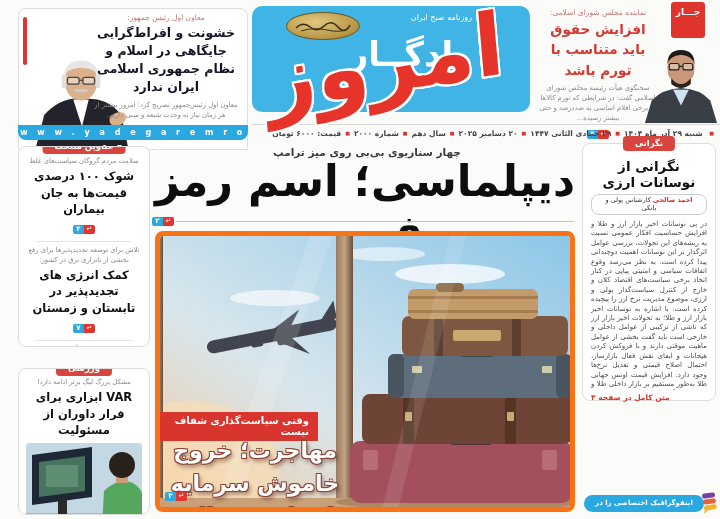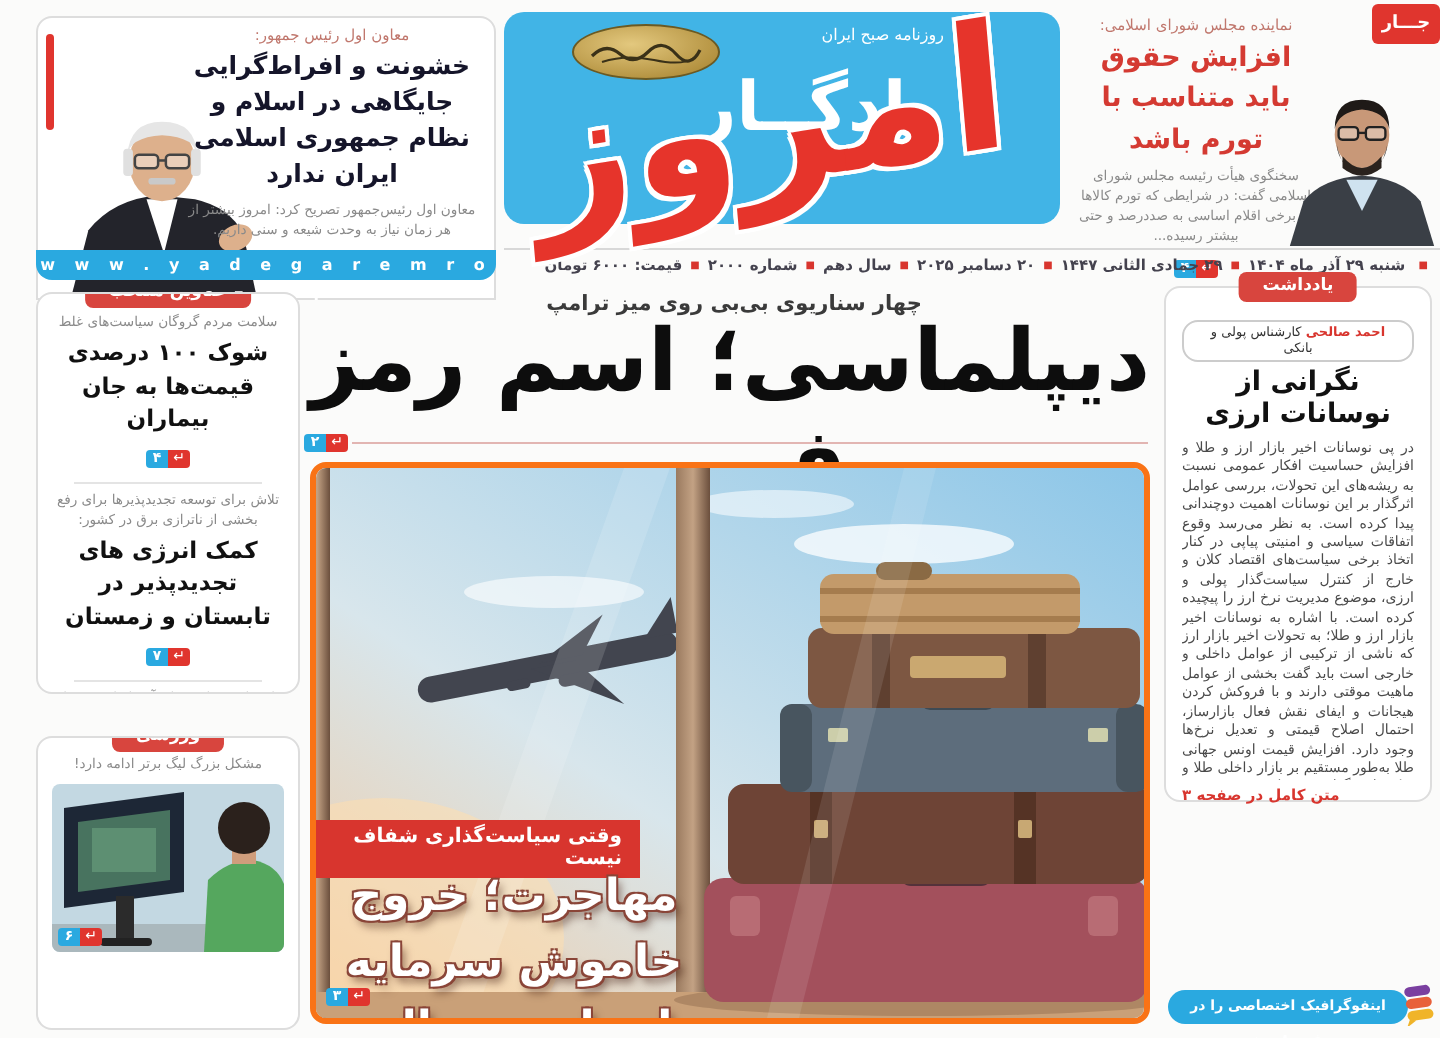--- a/index.html
+++ b/index.html
@@ -25,21 +25,21 @@
   #seal { position:absolute; left:286px; top:12px; width:74px; height:28px; border-radius:50%; background:radial-gradient(ellipse at 40% 35%, #e3c87e, #b3913f 75%, #7a6227); border:1px solid #6b5a23; z-index:6; display:flex; align-items:center; justify-content:center; }
   #seal svg { width:60px; height:16px; }
   #emrooz { position:absolute; left:232px; top:-4px; width:306px; height:132px; display:flex; align-items:center; justify-content:center; z-index:5; transform:rotate(-9deg) skewX(-4deg); font-size:86px; font-weight:bold; color:#e6342b; text-shadow:-2px 0 0 #fff, 2px 0 0 #fff, 0 -2px 0 #fff, 0 2px 0 #fff, -2px -2px 0 #fff, 2px 2px 0 #fff, -2px 2px 0 #fff, 2px -2px 0 #fff; pointer-events:auto; }
 
   
   #mp-box { position:absolute; left:535px; top:4px; width:185px; height:120px; }
   #mp-text { position:absolute; right:62px; top:4px; width:120px; text-align:center; }
   #mp-headline { font-size:13.5px; font-weight:bold; color:#d43a32; line-height:1.5; }
   #mp-body { font-size:6.8px; color:#8a8a8a; line-height:1.5; margin-top:3px; }
   #mp-photo { position:absolute; right:0px; top:40px; width:78px; height:80px; }
-  #jaaar { position:absolute; left:686px; top:2px; width:34px; height:20px; background:#e0352e; border-radius:3px; color:#fff; font-size:9px; font-weight:bold; text-align:center; line-height:20px; z-index:8; }
+  #jaaar { position:absolute; left:671px; top:2px; width:34px; height:36px; background:#e0352e; border-radius:3px; color:#fff; font-size:9px; font-weight:bold; text-align:center; line-height:20px; z-index:8; }
 
   
   #date-strip { position:absolute; left:252px; top:124px; width:468px; height:16px; border-top:1px solid #d8d8d8; font-size:7.5px; font-weight:bold; color:#44424e; line-height:16px; text-align:right; padding-right:6px; white-space:nowrap; overflow:hidden; }
   .date-item::after { content:"\25A0"; color:#d8352e; font-size:5px; margin:0 4px; vertical-align:1px; }
   #date-strip::before { content:"\25A0"; color:#d8352e; font-size:5px; margin-left:4px; vertical-align:1px; }
 
   
   .tab { position:absolute; top:-8px; left:50%; transform:translateX(-50%); background:#d8453e; color:#fff; font-size:8.5px; font-weight:bold; padding:2px 12px 3px; border-radius:4px; white-space:nowrap; z-index:3; }
 
   
@@ -57,21 +57,21 @@
 
   #box-b { left:18px; top:368px; width:132px; height:147px; padding:9px 7px 6px; overflow:hidden; text-align:center; }
   #var-photo { position:relative; width:116px; height:84px; margin:4px auto 0; border-radius:4px; overflow:hidden; }
   #var-photo .badge { position:absolute; left:3px; bottom:3px; }
 
   
   #lead-kicker { position:absolute; left:158px; top:146px; width:418px; text-align:center; font-size:10.5px; font-weight:bold; color:#3a3a3a; }
   #lead-headline { position:absolute; left:152px; top:156px; width:426px; text-align:center; font-size:43px; font-weight:900; color:#0d0d0d; letter-spacing:-1px; }
   #lead-badge { position:absolute; left:152px; top:217px; }
   #lead-rule { position:absolute; left:176px; top:221px; width:398px; border:none; border-top:1px solid #e2b5b2; }
-  #main-photo { position:absolute; left:155px; top:231px; width:420px; height:281px; border:3px solid #f97316; border-radius:8px; overflow:hidden; }
+  #main-photo { position:absolute; left:155px; top:231px; width:420px; height:281px; border:5px solid #f97316; border-radius:8px; overflow:hidden; }
   #main-photo svg.scene { position:absolute; inset:0; }
   #photo-label { position:absolute; right:252px; top:176px; background:#d8352e; color:#fff; font-size:10px; font-weight:bold; padding:3px 9px 4px; }
   #photo-headline { position:absolute; right:215px; top:198px; width:200px; text-align:center; font-size:22px; font-weight:900; color:#fff; line-height:1.5;
     text-shadow:1px 1px 0 #8a4538, -1px -1px 0 #8a4538, 1px -1px 0 #8a4538, -1px 1px 0 #8a4538, 2px 3px 4px rgba(60,20,10,.55); }
   #photo-badge { position:absolute; left:5px; bottom:6px; }
 
   
   #box-c { left:582px; top:143px; width:134px; height:258px; padding:12px 8px 4px; text-align:center; }
   #note-headline { font-size:13.5px; font-weight:bold; color:#111; margin-top:2px; }
   #note-byline { display:inline-block; border:1px solid #ccc; border-radius:8px; font-size:6.5px; padding:1px 7px 2px; margin-top:4px; color:#333; }
@@ -185,20 +185,21 @@
     <hr class="sel-sep">
     <div class="sel-item">
       <div class="sel-kicker">بازخوانی سیاست‌های آبی ایران در چهار دهه گذشته</div>
 
     </div>
   </div>
 
   <div id="box-b" class="box">
     <div class="tab">ورزشی</div>
     <div class="sel-kicker">مشکل بزرگ لیگ برتر ادامه دارد!</div>
+    <div class="sel-headline">VAR ابزاری برای فرار داوران از مسئولیت</div>
     <div id="var-photo">
       <svg viewBox="0 0 116 84" width="116" height="84">
         <rect width="116" height="84" fill="#c3d8e2"></rect>
         <rect y="70" width="116" height="14" fill="#aab8bd"></rect>
         <polygon points="6,12 66,4 66,54 6,62" fill="#1d2736"></polygon>
         <polygon points="13,19 59,13 59,48 13,54" fill="#48735f"></polygon>
         <rect x="20" y="22" width="32" height="22" fill="#5d8f72"></rect>
         <rect x="32" y="56" width="9" height="22" fill="#2b2b2b"></rect>
         <rect x="24" y="77" width="26" height="4" rx="2" fill="#222"></rect>
         <path d="M76,84 L78,48 Q88,38 100,38 Q112,40 116,50 L116,84 Z" fill="#55a75e"></path>
@@ -280,23 +281,23 @@
     </svg>
     <div id="photo-label">وقتی سیاست‌گذاری شفاف نیست</div>
     <div id="photo-headline">مهاجرت؛ خروج خاموش سرمایه انسانی و مالی</div>
     <span id="photo-badge" class="badge">
         <span class="b-num">۳</span>
         <span class="b-arr">↵</span>
       </span>
   </div>
 
   <div id="box-c" class="box">
-    <div class="tab">یادداشت</div>
+    <div class="tab">نگرانی</div>
+    <div id="note-headline">نگرانی از نوسانات ارزی</div>
     <div id="note-byline"><b>احمد صالحی</b><span> کارشناس پولی و بانکی</span></div>
-    <div id="note-headline">نگرانی از نوسانات ارزی</div>
     <div id="note-body">در پی نوسانات اخیر بازار ارز و طلا و افزایش حساسیت افکار عمومی نسبت به ریشه‌های این تحولات، بررسی عوامل اثرگذار بر این نوسانات اهمیت دوچندانی پیدا کرده است. به نظر می‌رسد وقوع اتفاقات سیاسی و امنیتی پیاپی در کنار اتخاذ برخی سیاست‌های اقتصاد کلان و خارج از کنترل سیاست‌گذار پولی و ارزی، موضوع مدیریت نرخ ارز را پیچیده کرده است. با اشاره به نوسانات اخیر بازار ارز و طلا؛ به تحولات اخیر بازار ارز که ناشی از ترکیبی از عوامل داخلی و خارجی است باید گفت بخشی از عوامل ماهیت موقتی دارند و با فروکش کردن هیجانات و ایفای نقش فعال بازارساز، احتمال اصلاح قیمتی و تعدیل نرخ‌ها وجود دارد. افزایش قیمت اونس جهانی طلا به‌طور مستقیم بر بازار داخلی طلا و سکه اثر گذاشته و از مسیر تقویت انتظارات تورمی، تأثیر غیرمستقیمی نیز بر بازار ارز داشته است. تجربه نشان می‌دهد هرگاه طلا در بازار جهانی وارد فاز صعودی شود، انتظارات تورمی در داخل تقویت شده و بخشی از نقدینگی به سمت دارایی‌های امن، از جمله ارز، هدایت می‌شود. این نوسانات بیشتر ریشه در مشکلات ساختاری سمت عرضه و تقاضای ارز دارند و تحلیل آن‌ها نیازمند نگاهی کلان اقتصادی است.</div>
     <span id="note-more">متن کامل در صفحه ۳</span>
   </div>
 
 
   <div id="banner">اینفوگرافیک اختصاصی را در صفحه ۸ ببینید</div>
   <div id="banner-icon">
     <svg viewBox="0 0 17 22" width="17" height="22">
       <g transform="rotate(-8 8 11)">
         <rect x="2" y="2" width="13" height="5" rx="2.5" fill="#7a3fa0"></rect>

